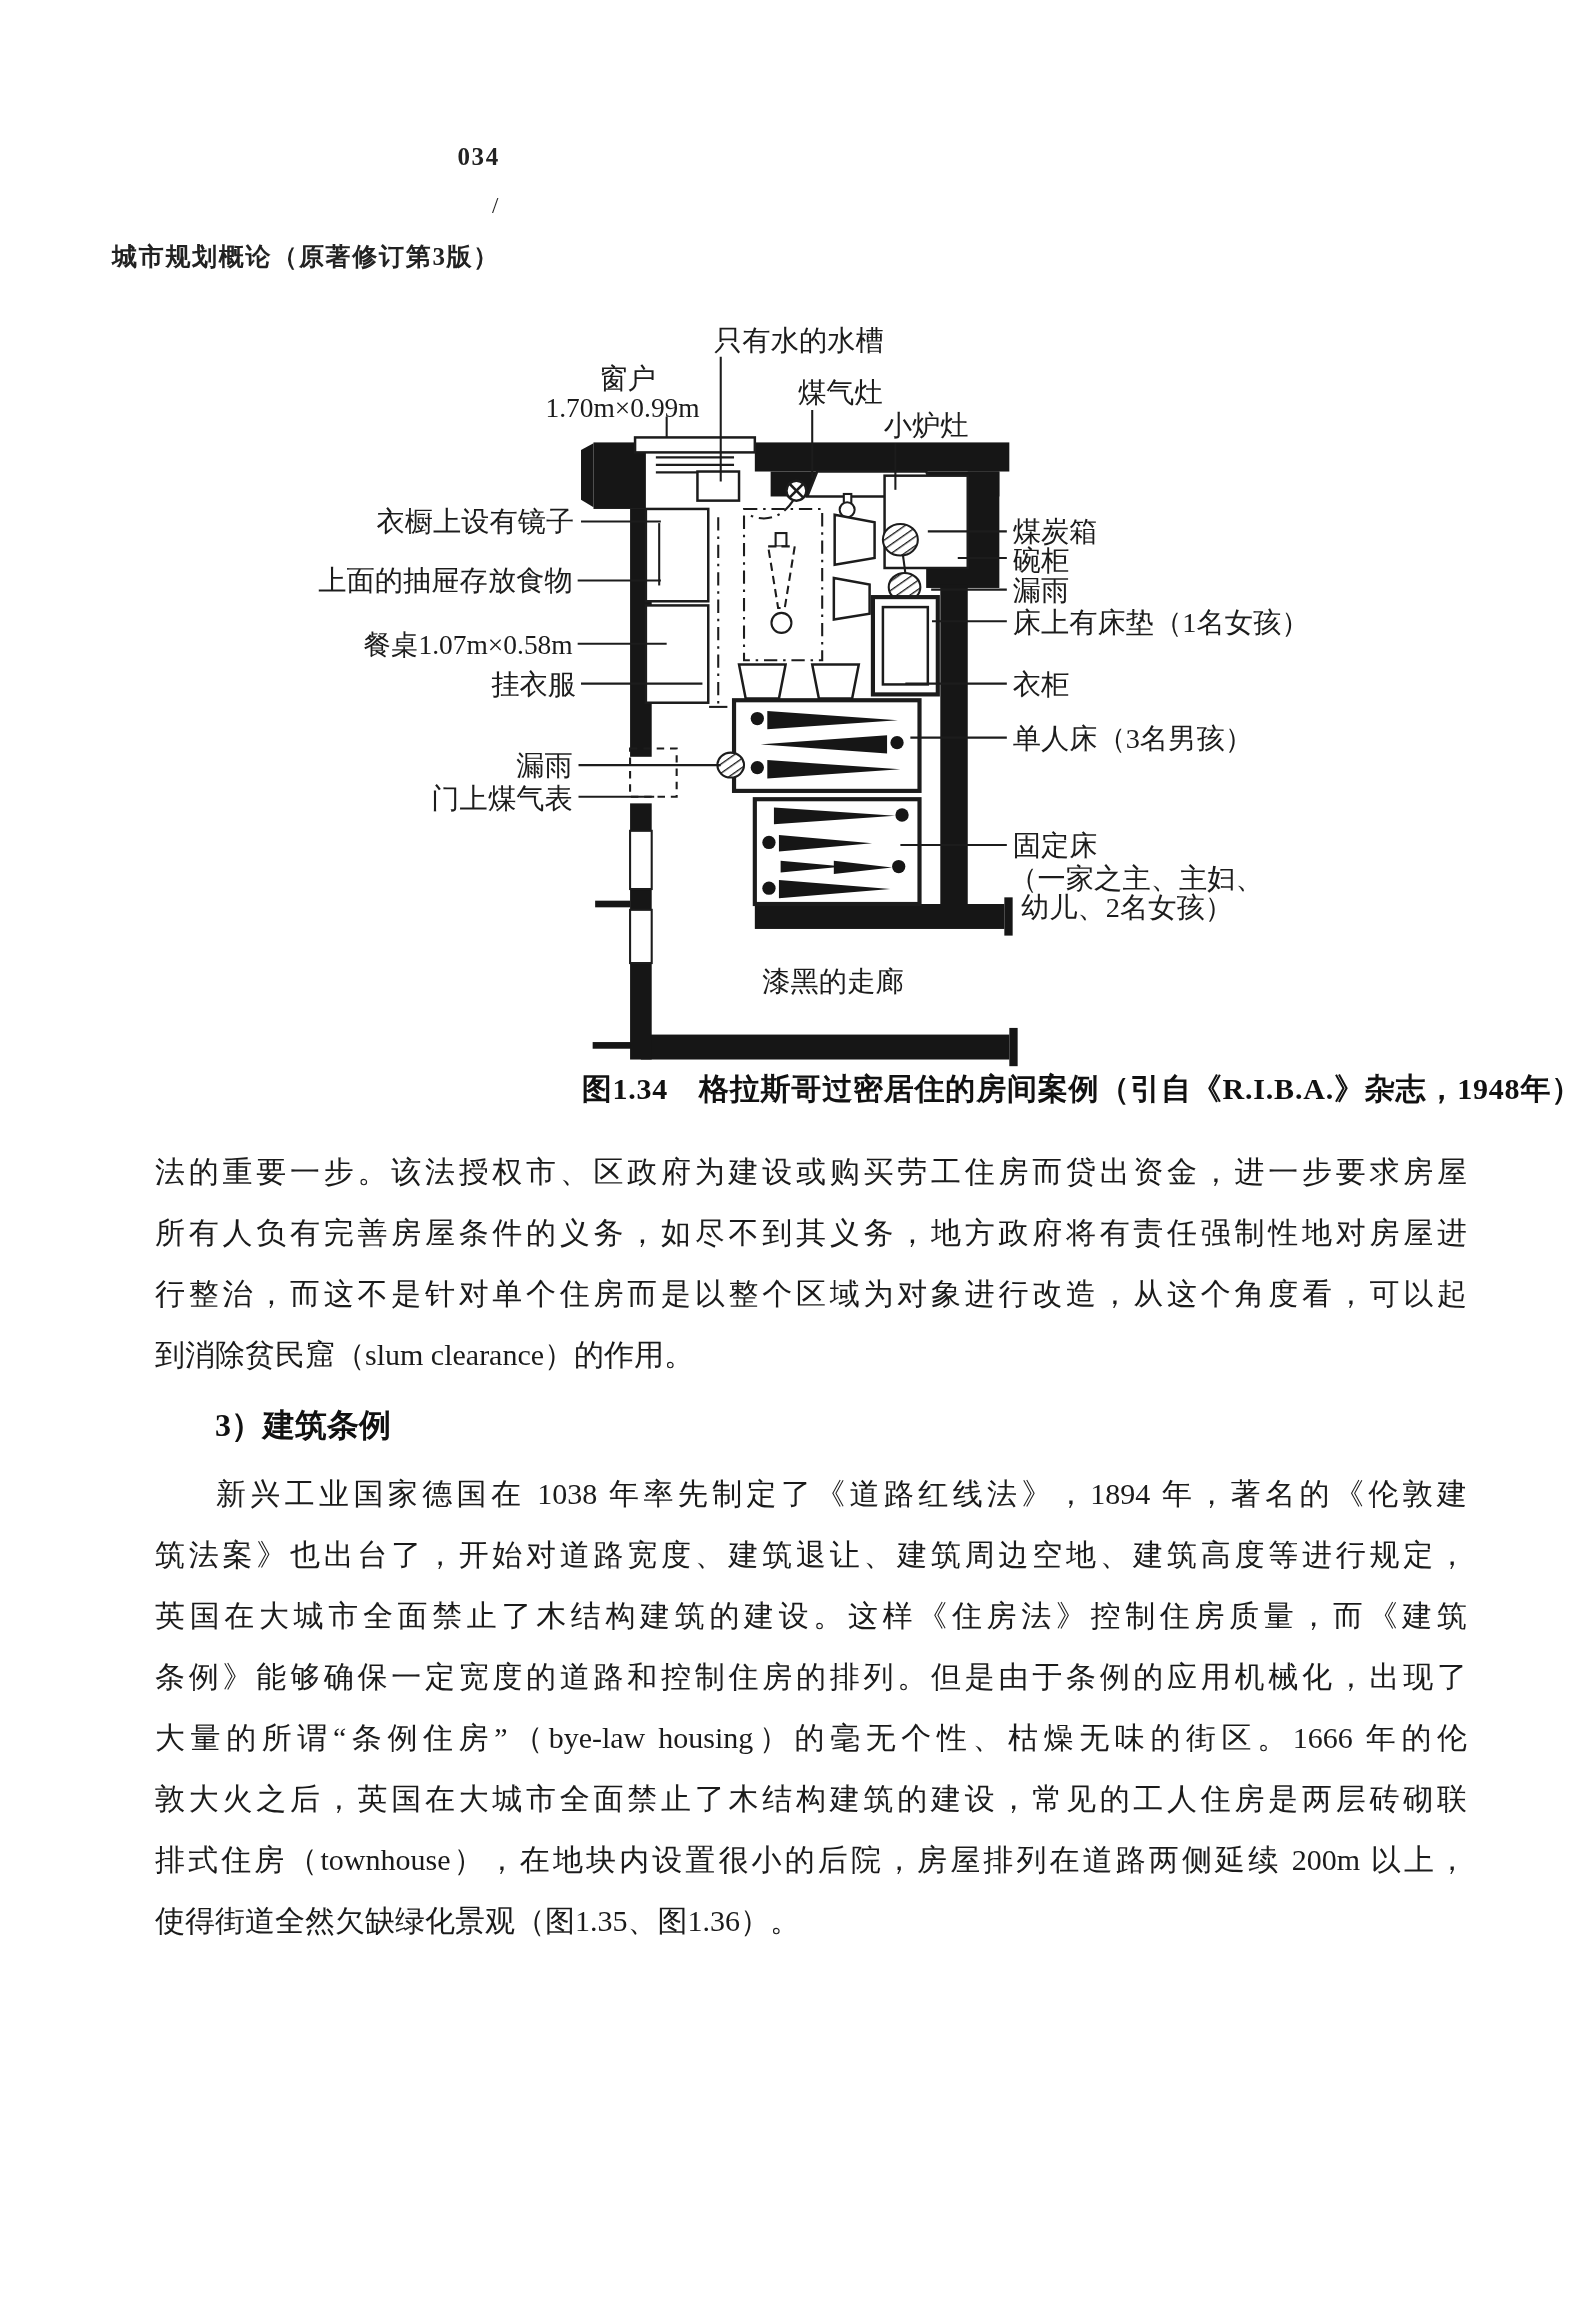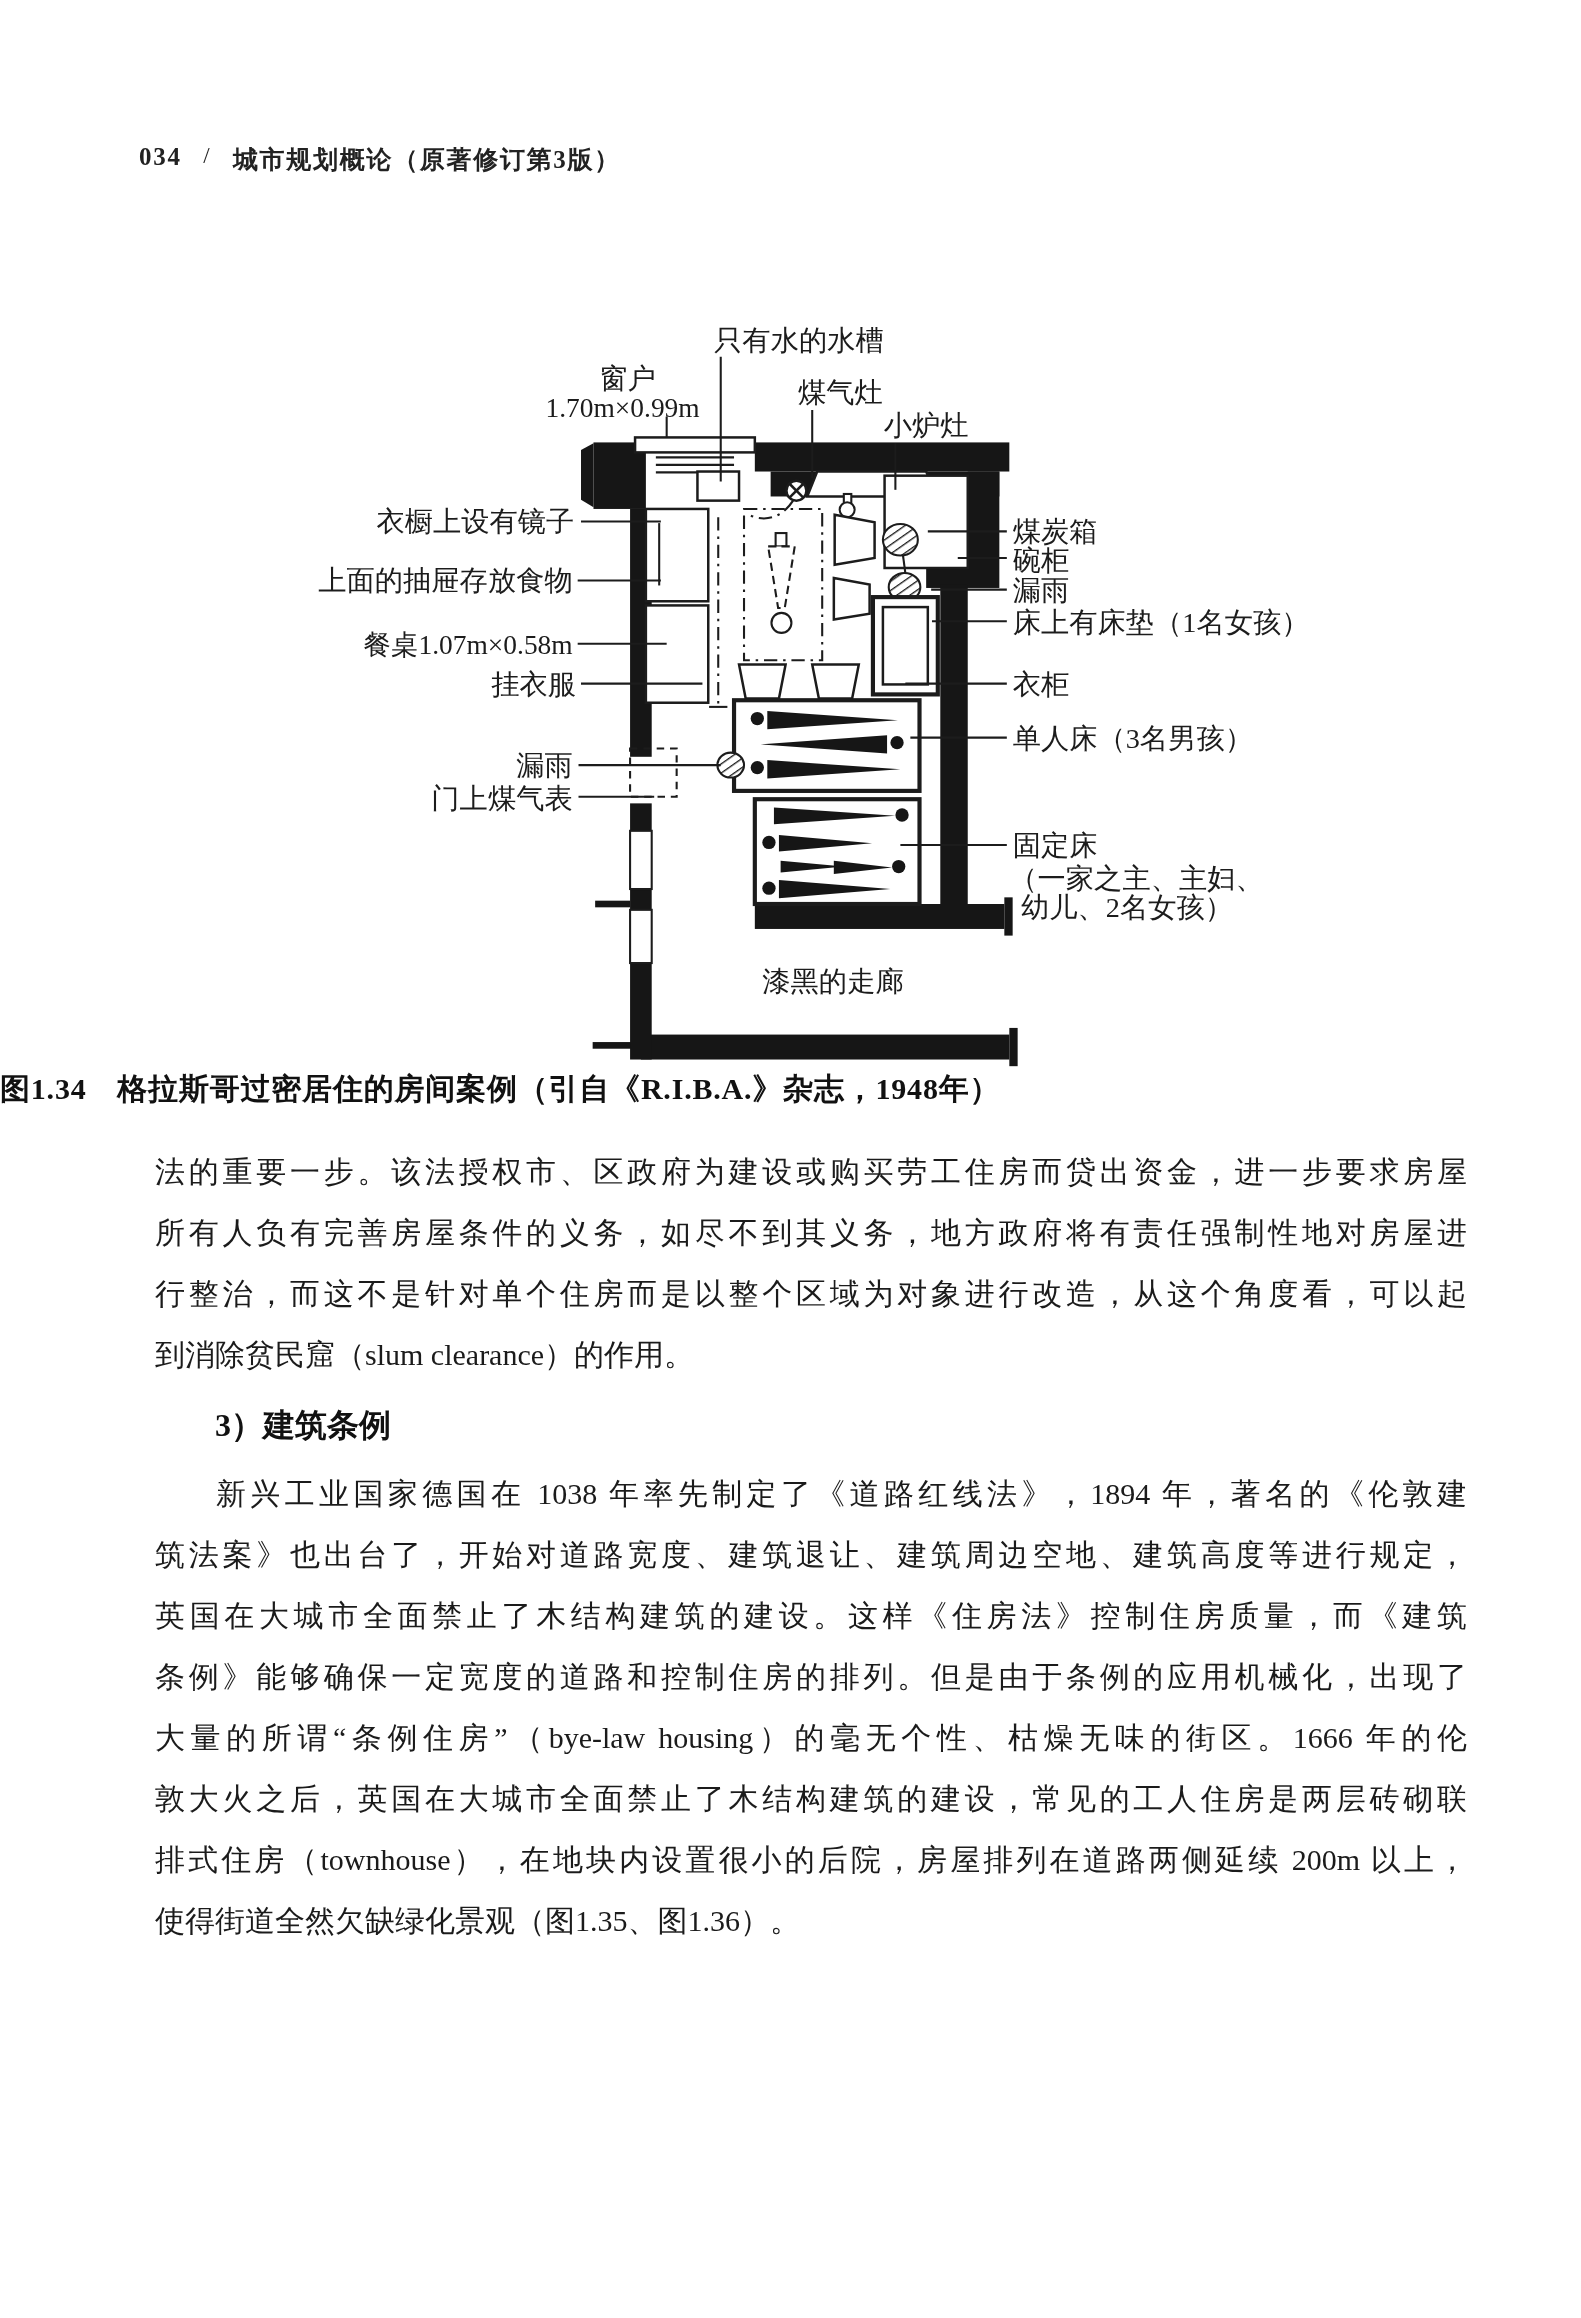--- a/index.html
+++ b/index.html
@@ -6,42 +6,43 @@
   .page{
     position:relative;
     width:1582px;height:2319px;
     background:#ffffff;
     font-family:"Liberation Serif","DejaVu Serif",serif;
     color:#1a1a1a;
     overflow:hidden;
   }
   
   .running-header{
-    position:absolute;left:139px;top:143px;
+    position:absolute;left:112px;top:143px;
     font-size:25px;font-weight:bold;
     letter-spacing:1.7px;
-    display:flex;align-items:flex-start;gap:21.6px;
+    display:flex;align-items:flex-end;gap:21.6px;
     color:#222;
+    flex-direction:column;
   }
   .running-header .sep{font-weight:normal;font-size:23px;}
   
   .figure-wrap{
     position:absolute;left:274px;top:232px;width:1040px;height:840px;margin-left:44px;
   }
   .fig-label{font-size:34px;fill:#1c1c1c;}
   .fig-label-sm{font-size:33px;fill:#1c1c1c;}
   .wall{fill:#161616;stroke:none;}
   .furn{fill:#ffffff;stroke:#1c1c1c;stroke-width:3;}
   .furn-thick{fill:#ffffff;stroke:#1c1c1c;stroke-width:5;}
   .leader{stroke:#1c1c1c;stroke-width:2.5;fill:none;}
   .dashdot{stroke:#1c1c1c;stroke-width:2.5;fill:none;stroke-dasharray:16 7 3 7;}
   .dashed{stroke:#1c1c1c;stroke-width:2.5;fill:none;stroke-dasharray:9 7;}
   .caption{
     position:absolute;left:0;top:1069px;width:100%;
-    text-align:left;font-size:30px;font-weight:bold;color:#111;
+    text-align:right;font-size:30px;font-weight:bold;color:#111;
     letter-spacing:0.8px;
   }
   
   .bodytext{
     position:absolute;left:155px;top:1141px;width:1312px;
     font-size:30px;color:#1b1b1b;
   }
   .tline{
     height:61px;line-height:61px;
     text-align:justify;text-align-last:justify;

